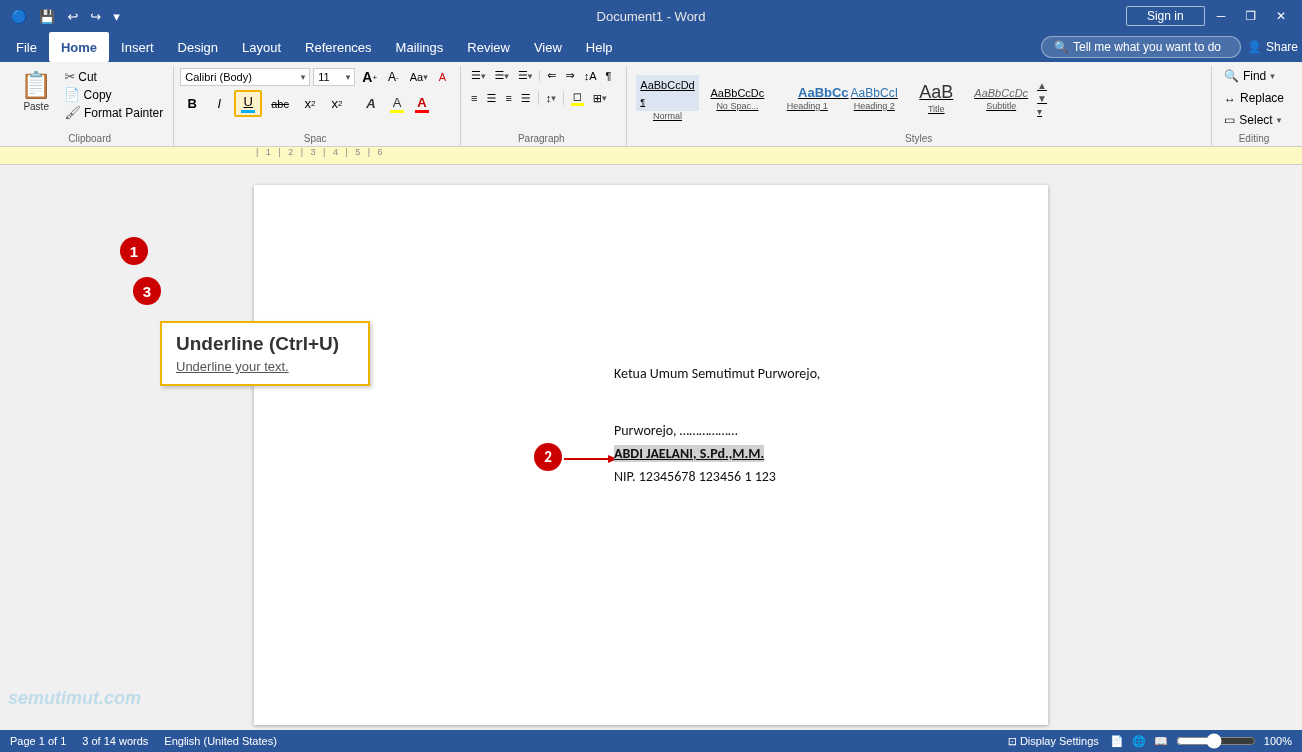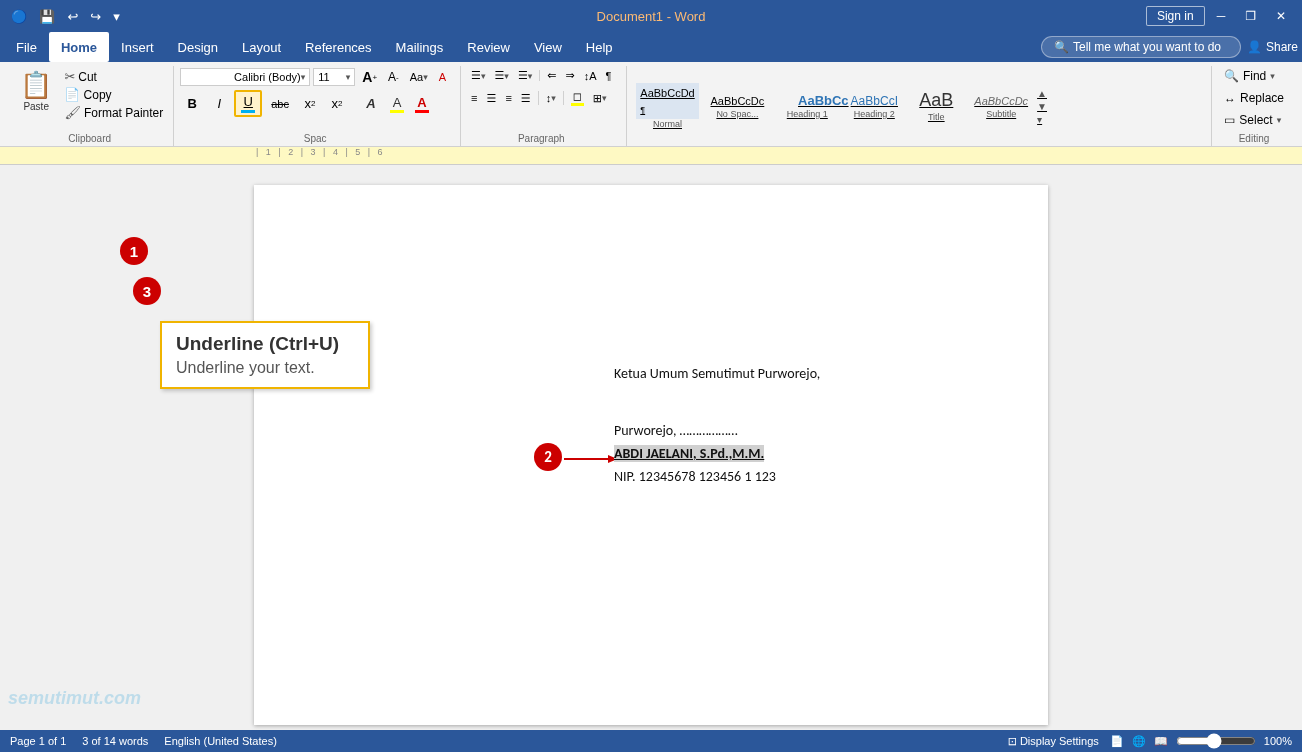--- a/index.html
+++ b/index.html
@@ -9,28 +9,28 @@
     .title-bar {
       background: #2b579a;
       height: 32px;
       display: flex;
       align-items: center;
       justify-content: space-between;
       padding: 0 8px;
       color: white;
     }
     .title-bar-left { display: flex; align-items: center; gap: 6px; }
-    .title-bar-center { font-size: 13px; color: #fdba74; position: absolute; left: 50%; transform: translateX(-50%); }
+    .title-bar-center { font-size: 13px; color: #e5e5e5; position: absolute; left: 50%; transform: translateX(-50%); }
     .title-bar-right { display: flex; align-items: center; gap: 4px; }
     .win-btn { background: transparent; border: none; color: white; padding: 2px 8px; cursor: pointer; font-size: 12px; }
     .sign-in-btn {
       background: #2b579a;
       border: 1px solid rgba(255,255,255,0.6);
       color: white;
-      padding: 2px 10px;
+      padding: 2px 20px;
       font-size: 12px;
       cursor: pointer;
       border-radius: 2px;
     }
     .qat-icon { color: white; font-size: 13px; cursor: pointer; padding: 2px 3px; }
 
     
     .menu-bar {
       background: #2b579a;
       height: 30px;
@@ -157,21 +157,21 @@
     }
     .font-selector {
       border: 1px solid #ccc;
       background: white;
       padding: 2px 4px;
       font-size: 11px;
       width: 130px;
       cursor: pointer;
       display: flex;
       align-items: center;
-      justify-content: flex-end;
+      justify-content: space-between;
     }
     .font-size-selector {
       border: 1px solid #ccc;
       background: white;
       padding: 2px 4px;
       font-size: 11px;
       width: 42px;
       cursor: pointer;
       display: flex;
       align-items: center;
@@ -323,22 +323,23 @@
       width: 210px;
       box-shadow: 2px 2px 4px rgba(0,0,0,0.2);
     }
     .tooltip-title {
       font-size: 19px;
       font-weight: 600;
       color: #333;
       margin-bottom: 4px;
     }
     .tooltip-desc {
-      font-size: 16px;
+      font-size: 13px;
       color: #555;
+      text-decoration: underline;
     }
 
     
     .badge {
       width: 28px;
       height: 28px;
       border-radius: 50%;
       background: #cc0000;
       color: white;
       font-size: 15px;
@@ -594,20 +595,21 @@
             <span style="font-size:11px;color:#666;font-style:italic;">AaBbCcDc</span>
           </div>
           <div class="style-label">Subtitle</div>
         </div>
         <div class="styles-scroll">
           <span class="styles-scroll-btn">▲</span>
           <span class="styles-scroll-btn">▼</span>
           <span class="styles-scroll-btn">▾</span>
         </div>
       </div>
+      <div class="ribbon-group-label">Styles</div>
     </div>
 
     <div class="ribbon-group editing-group">
       <div class="ribbon-group-content" style="flex-direction:column;gap:2px;">
         <div class="edit-btn">
           <span>🔍</span>
           <span>Find</span>
           <span class="dd-arrow">▾</span>
         </div>
         <div class="edit-btn">

